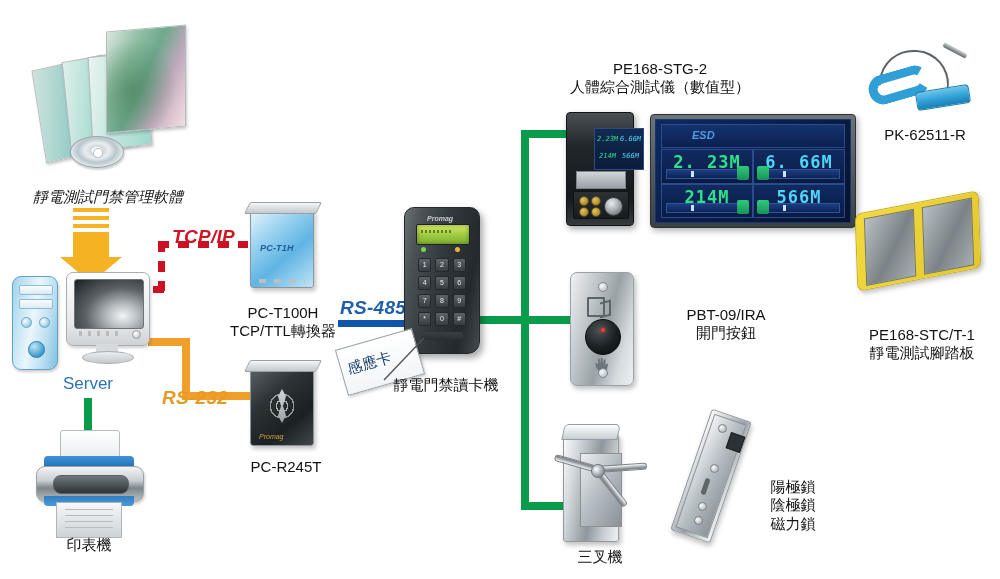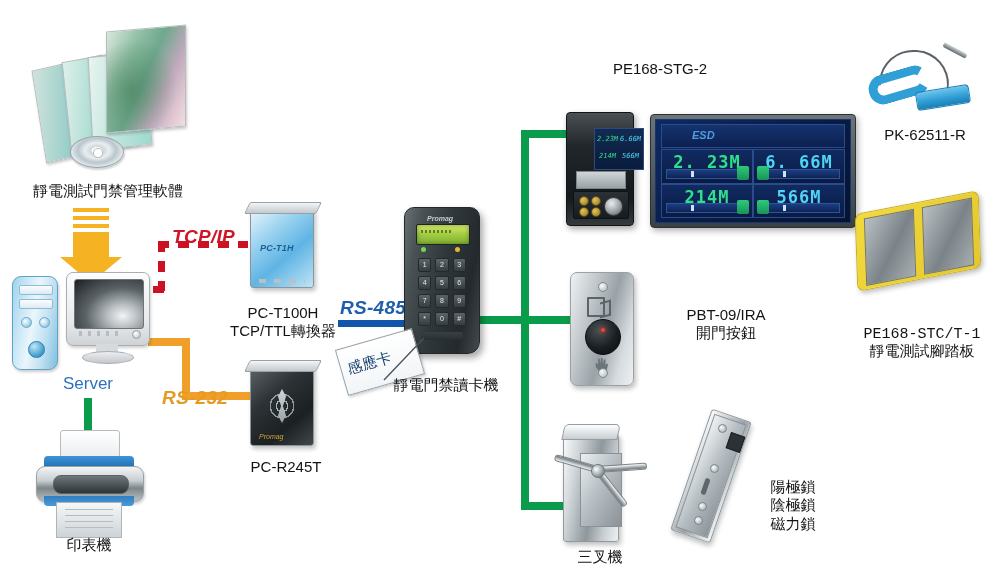--- a/index.html
+++ b/index.html
@@ -281,21 +281,21 @@
   <div class="netlabel rs232" style="left:162px;top:387px;">RS-232</div>
   <div class="netlabel rs485" style="left:340px;top:297px;">RS-485</div>
 
   <div class="sw-wrap">
     <div class="sw-box sw-b1"></div>
     <div class="sw-box sw-b2"></div>
     <div class="sw-box sw-b3"></div>
     <div class="sw-box sw-main"></div>
     <div class="sw-cd"></div>
   </div>
-  <div class="lbl cjk" style="left:8px;top:182px;width:200px;">靜電測試門禁管理軟體</div>
+  <div class="lbl cjk" style="left:8px;top:188px;width:200px;font-style:italic;">靜電測試門禁管理軟體</div>
 
   <div class="arrow-wrap">
     <div class="arw-stripe" style="top:0px;"></div>
     <div class="arw-stripe" style="top:8px;"></div>
     <div class="arw-stripe" style="top:16px;"></div>
     <div class="arw-body"></div>
     <div class="arw-head"></div>
   </div>
 
   <div class="tower">
@@ -374,20 +374,21 @@
   <svg class="abs" style="left:380px;top:336px;width:60px;height:48px;">
     <line x1="4" y1="44" x2="44" y2="2" stroke="#4a5257" stroke-width="1.3"></line>
   </svg>
 
   <div class="lbl" style="left:336px;top:376px;width:220px;">
     <b class="cjk">靜電門禁讀卡機</b>
   </div>
 
   <div class="lbl" style="left:500px;top:60px;width:320px;">
     <b>PE168-STG-2</b>
+    <b class="cjk">人體綜合測試儀（數值型）</b>
   </div>
 
   <div class="tester">
     <div class="ts-scr">
       <div class="ts-cell" style="left:2px;top:4px;color:#2fe08a;">2.23M</div>
       <div class="ts-cell" style="left:25px;top:4px;color:#4fd4f5;">6.66M</div>
       <div class="ts-cell" style="left:2px;top:21px;color:#2fe08a;">214M</div>
       <div class="ts-cell" style="left:25px;top:21px;color:#4fd4f5;">566M</div>
     </div>
     <div class="ts-mid"></div>
@@ -481,18 +482,18 @@
   <div class="lbl" style="left:852px;top:126px;width:146px;">
     <b>PK-62511-R</b>
   </div>
 
   <div class="foot">
     <div class="ft-plate">
       <div class="ft-g1"></div>
       <div class="ft-g2"></div>
     </div>
   </div>
-  <div class="lbl" style="left:846px;top:326px;width:152px;font-family:Liberation Mono, monospace;">
+  <div class="lbl" style="left:846px;top:326px;width:152px;">
     <b>PE168-STC/T-1</b>
     <b class="cjk">靜電測試腳踏板</b>
   </div>
 
 </div>
 
 </body></html>

